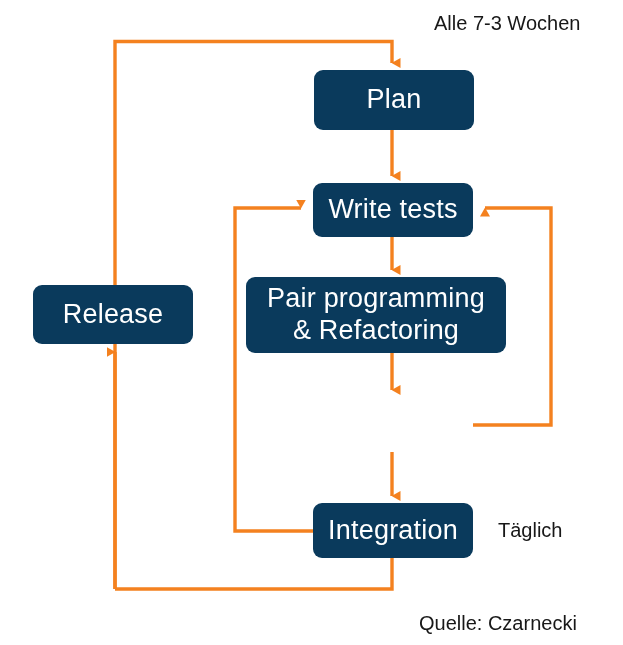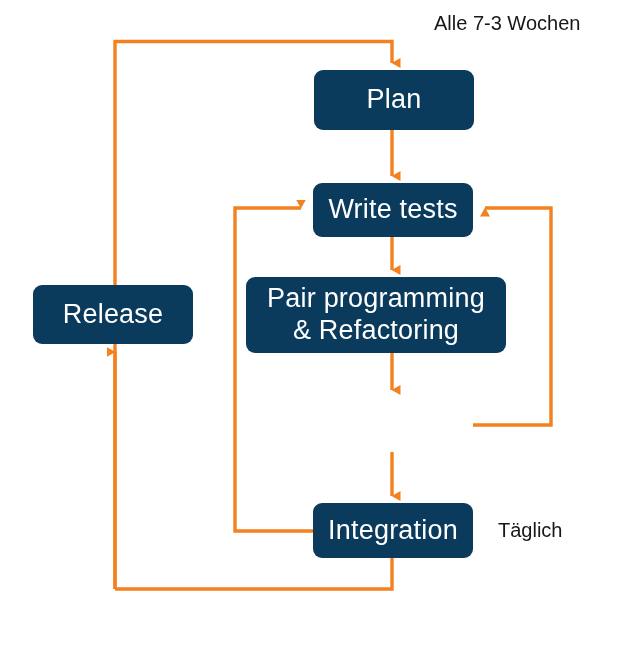--- a/index.html
+++ b/index.html
@@ -130,14 +130,15 @@
   </div>
 
   <div class="node" id="node-integration">
     <span class="node-label">Integration</span>
   </div>
 
   <div class="caption" id="caption-cadence">Alle 7-3 Wochen</div>
 
   <div class="caption" id="caption-daily">Täglich</div>
 
+  <div class="caption" id="caption-source">Quelle: Czarnecki</div>
 
 </div>
 
 </body></html>

